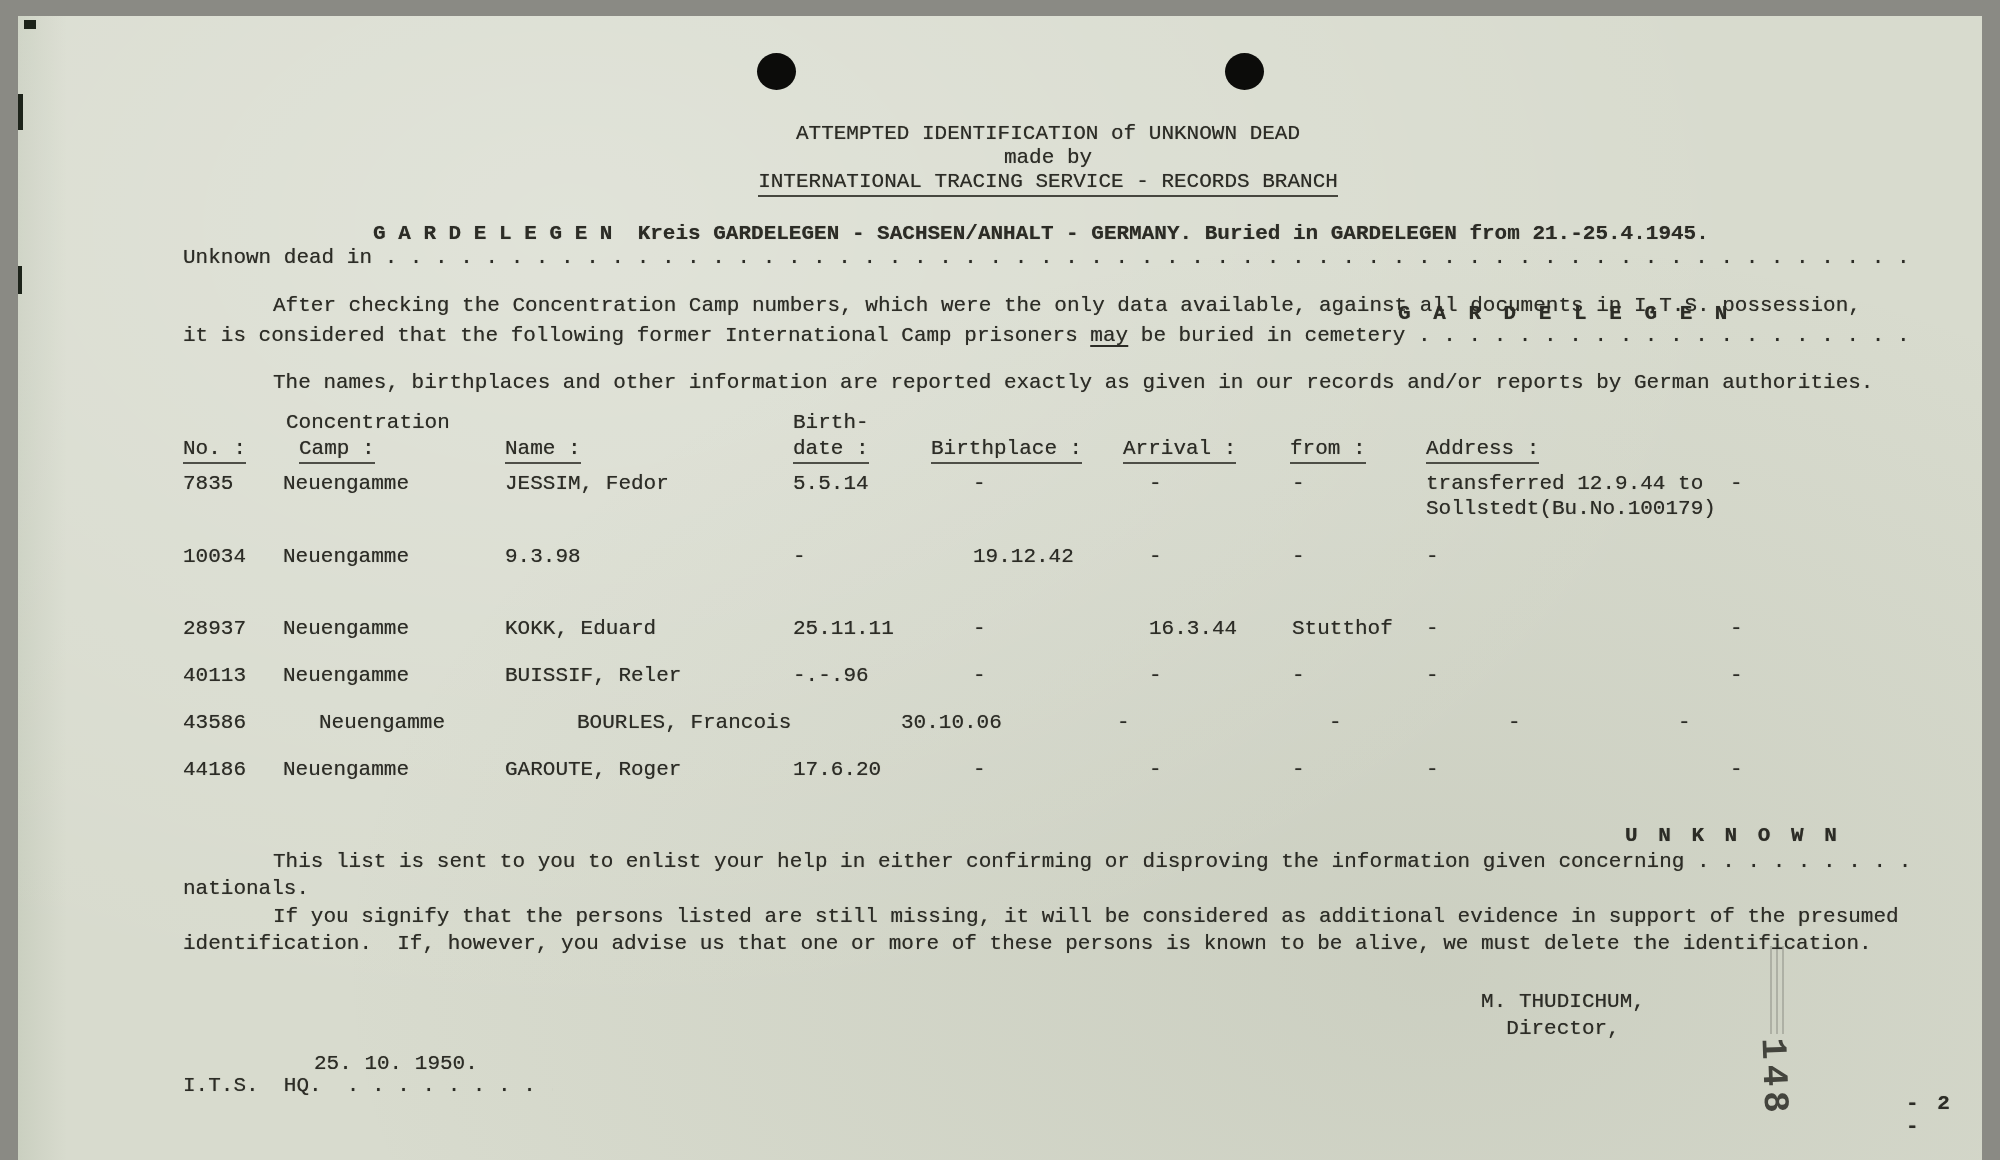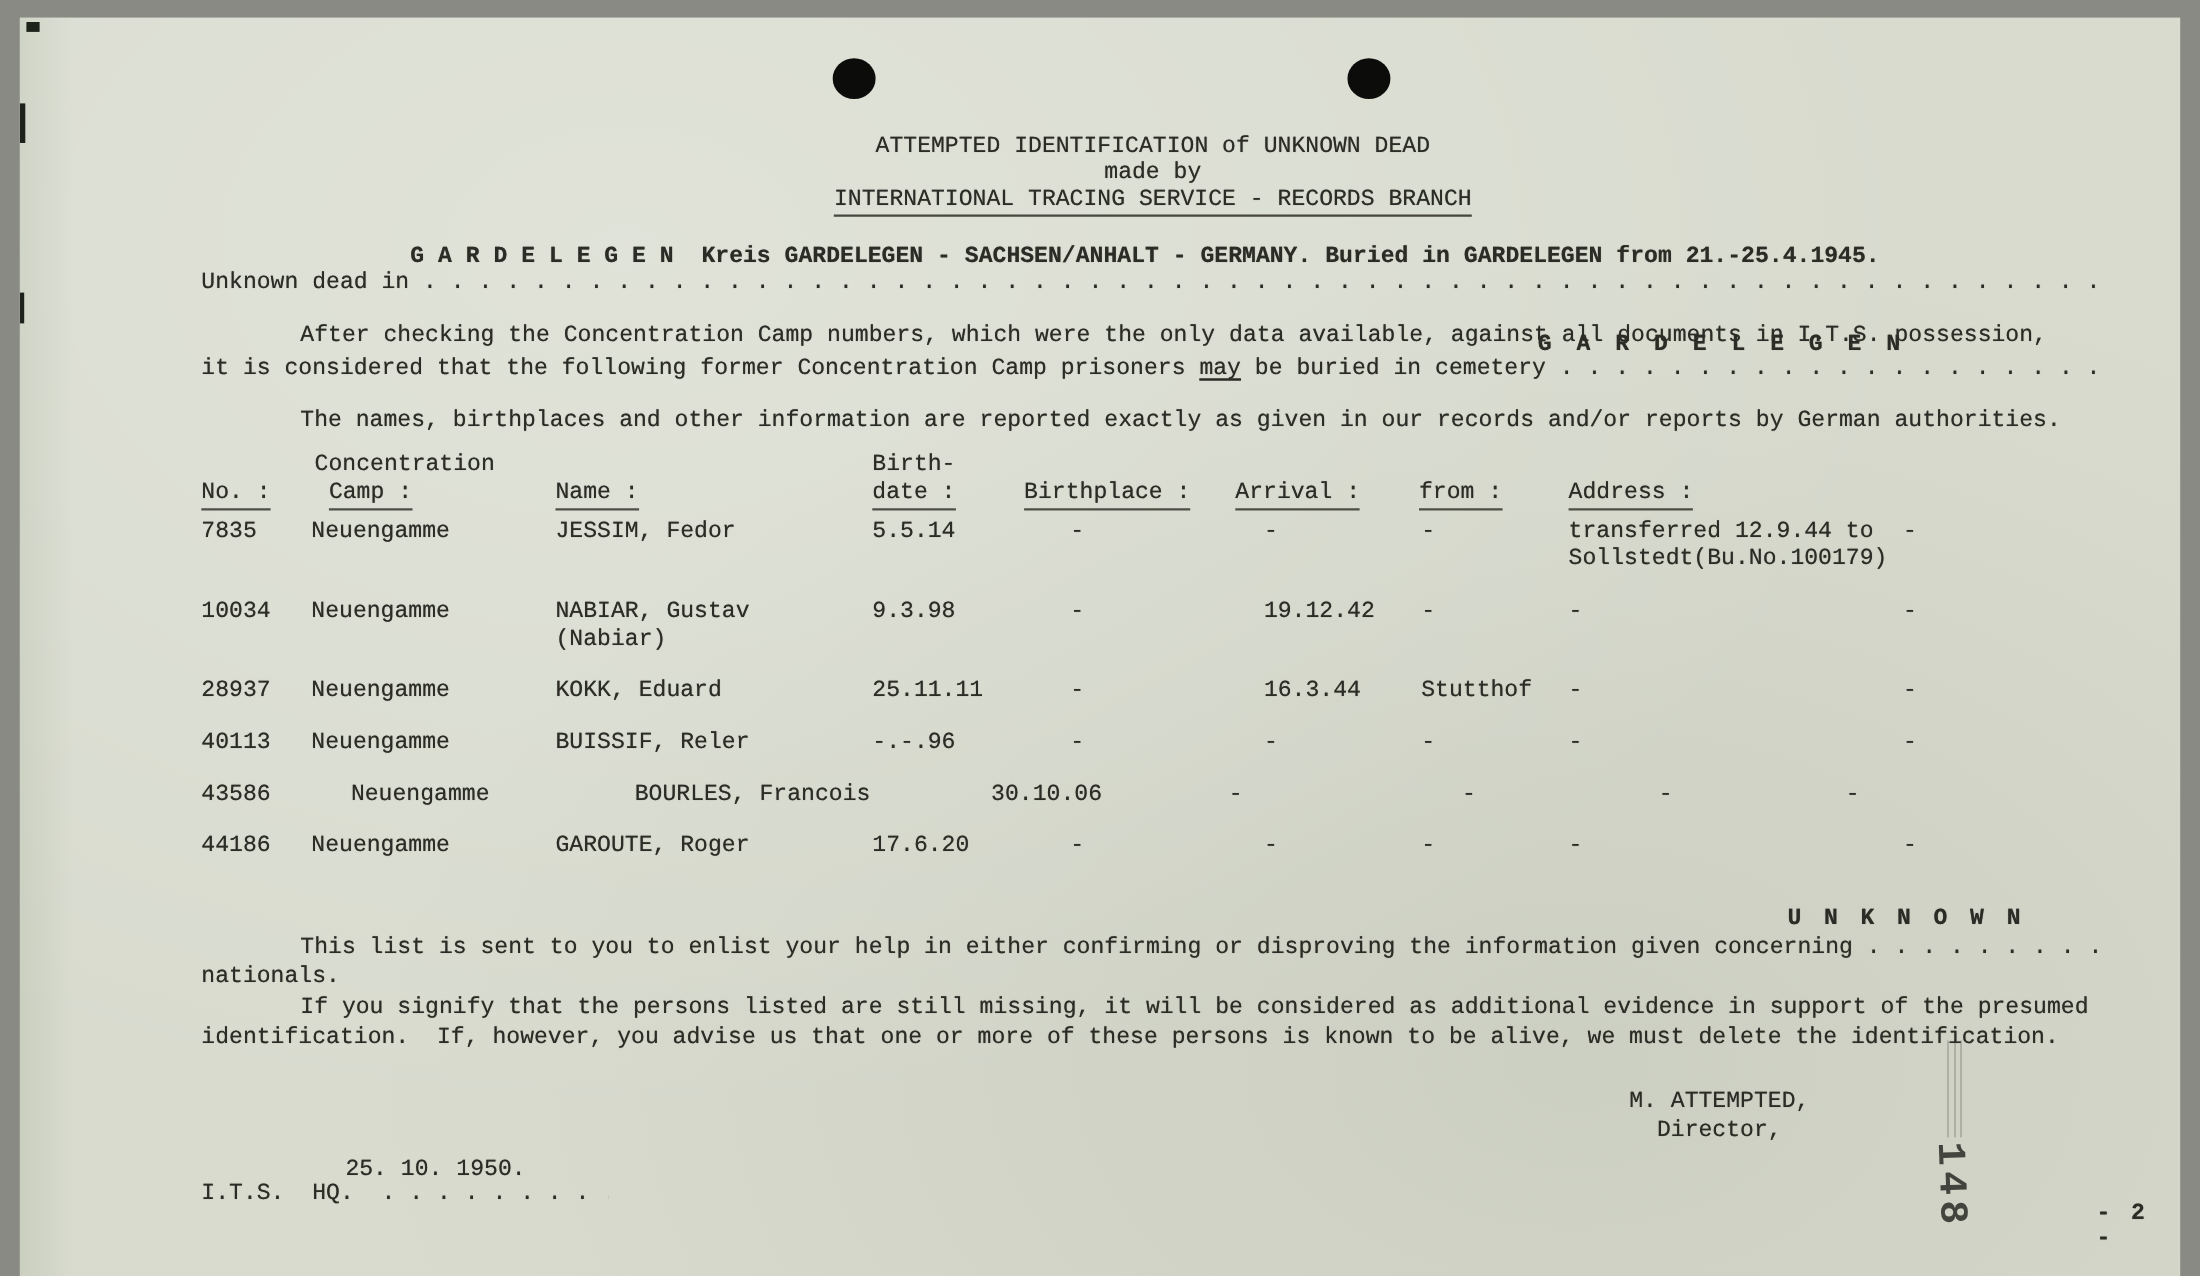--- a/index.html
+++ b/index.html
@@ -72,21 +72,21 @@
     <div>ATTEMPTED IDENTIFICATION of UNKNOWN DEAD</div>
     <div>made by</div>
     <div><span class="u-title">INTERNATIONAL TRACING SERVICE - RECORDS BRANCH</span></div>
   </div>
 
   <div class="abs b nowrap" style="left:355px; top:206px;">G A R D E L E G E N  Kreis GARDELEGEN - SACHSEN/ANHALT - GERMANY. Buried in GARDELEGEN from 21.-25.4.1945.</div>
   <div class="abs clip" style="left:165px; top:230px; width:1740px;"><span>Unknown dead in </span><span>. . . . . . . . . . . . . . . . . . . . . . . . . . . . . . . . . . . . . . . . . . . . . . . . . . . . . . . . . . . . . . . . . . . . . . . .</span></div>
 
   <div class="abs nowrap" style="left:255px; top:278px;">After checking the Concentration Camp numbers, which were the only data available, against all documents in I.T.S. possession,</div>
   <div class="abs overlay" style="left:1380px; top:286px;">G A R D E L E G E N</div>
-  <div class="abs clip" style="left:165px; top:308px; width:1740px;"><span>it is considered that the following former Concentration Camp prisoners </span><span class="u-word">may</span><span> be buried in cemetery </span><span>. . . . . . . . . . . . . . . . . . . . . . . . . . . . . . . . . .</span></div>
+  <div class="abs clip" style="left:165px; top:308px; width:1740px;"><span>it is considered that the following former International Camp prisoners </span><span class="u-word">may</span><span> be buried in cemetery </span><span>. . . . . . . . . . . . . . . . . . . . . . . . . . . . . . . . . .</span></div>
 
   <div class="abs nowrap" style="left:255px; top:355px;">The names, birthplaces and other information are reported exactly as given in our records and/or reports by German authorities.</div>
 
   <div class="thead" style="top:394px;">
     <div><span class="hbot">No. :</span></div>
     <div class="h-camp"><span class="htop">Concentration</span><span class="hbot">Camp :</span></div>
     <div><span class="hbot">Name :</span></div>
     <div><span class="htop">Birth-</span><span class="hbot">date :</span></div>
     <div><span class="hbot">Birthplace :</span></div>
     <div><span class="hbot">Arrival :</span></div>
@@ -102,22 +102,20 @@
     <div>-</div>
     <div>-</div>
     <div>-</div>
     <div>transferred 12.9.44 to
 Sollstedt(Bu.No.100179)</div>
     <div>-</div>
   </div>
   <div class="trow" style="top:528px;">
     <div>10034</div>
     <div>Neuengamme</div>
-    <div>NABIAR, Gustav
-(Nabiar)</div>
     <div>9.3.98</div>
     <div>-</div>
     <div>19.12.42</div>
     <div>-</div>
     <div>-</div>
     <div>-</div>
   </div>
   <div class="trow" style="top:600px;">
     <div>28937</div>
     <div>Neuengamme</div>
@@ -163,21 +161,21 @@
     <div>-</div>
   </div>
 
   <div class="abs overlay" style="left:1607px; top:808px; letter-spacing:4px;">U N K N O W N</div>
   <div class="abs clip" style="left:255px; top:834px; width:1650px;"><span>This list is sent to you to enlist your help in either confirming or disproving the information given concerning </span><span>. . . . . . . . . . . . . .</span></div>
   <div class="abs nowrap" style="left:165px; top:861px;">nationals.</div>
   <div class="abs nowrap" style="left:255px; top:889px;">If you signify that the persons listed are still missing, it will be considered as additional evidence in support of the presumed</div>
   <div class="abs nowrap" style="left:165px; top:916px;">identification.  If, however, you advise us that one or more of these persons is known to be alive, we must delete the identification.</div>
 
   <div class="abs sig">
-    <div>M. ATTEMPTED,</div>
+    <div>M. THUDICHUM,</div>
     <div>Director,</div>
   </div>
 
   <div class="abs nowrap" style="left:296px; top:1036px;">25. 10. 1950.</div>
   <div class="abs clip" style="left:165px; top:1058px; width:370px;"><span>I.T.S.  HQ.  </span><span>. . . . . . . . . .</span></div>
   <div class="abs pagenum">- 2 -</div>
   <div class="abs stamp">148</div>
 
 </div>
 

